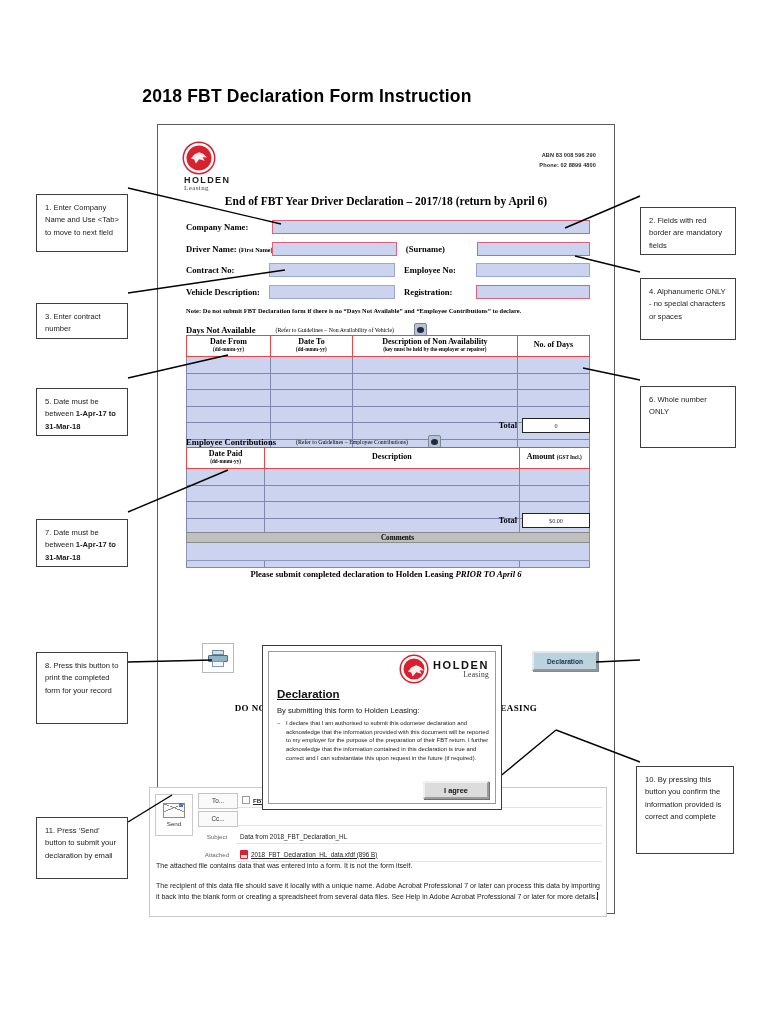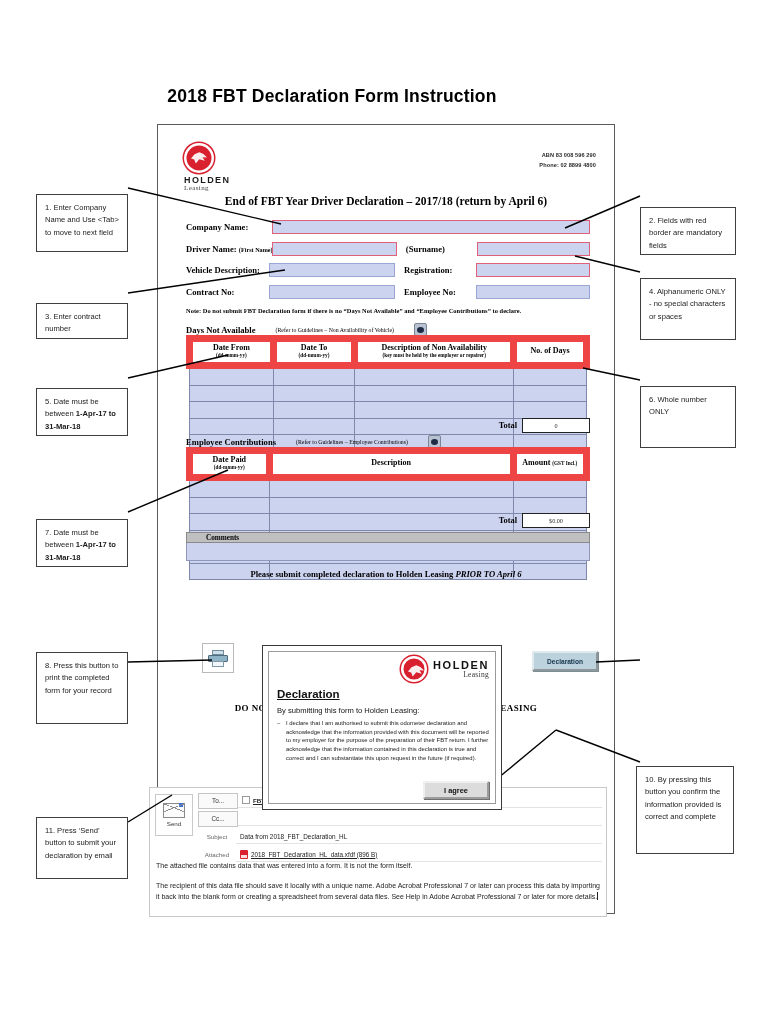--- a/index.html
+++ b/index.html
@@ -5,21 +5,21 @@
   html,body{margin:0;padding:0;}
   body{
     width:770px;height:1024px;background:#ffffff;position:relative;
     font-family:"Liberation Sans", sans-serif;color:#000;overflow:hidden;
   }
   .page{position:absolute;inset:0;}
 
   
   .doc-title{
     position:absolute;left:0;top:86px;width:614px;text-align:center;
-    font-size:17.5px;font-weight:bold;letter-spacing:.2px;padding-left:25px;
+    font-size:17.5px;font-weight:bold;letter-spacing:.2px;
   }
 
   
   .form-sheet{
     position:absolute;left:157px;top:124px;width:456px;height:788px;
     border:1px solid #5a5a5a;background:#fff;
     font-family:"Liberation Serif", serif;
   }
 
   .hl-logo{position:absolute;}
@@ -70,39 +70,39 @@
     border:1px solid #7b8598;position:relative;
   }
   .guide-ico::after{
     content:"";position:absolute;left:2px;top:2.5px;width:7px;height:6px;border-radius:50%;
     background:#1d2a44;
   }
 
   
   table.ftab{position:absolute;border-collapse:collapse;font-family:"Liberation Serif",serif;}
   table.ftab th{
-    border:7px solid #ef4444;background:#fff;font-size:8px;font-weight:bold;
+    border:1px solid #ef4444;background:#fff;font-size:8px;font-weight:bold;
     padding:2px 0 3px;line-height:1.12;
   }
   table.ftab th .tiny{display:block;font-size:5.2px;font-weight:bold;margin-top:.5px;}
   table.ftab td{border:1px solid #7f88ab;background:#ccd3ef;height:13.5px;}
 
   .total-row{position:absolute;display:flex;align-items:center;justify-content:flex-end;gap:5px;}
   .total-lbl{font-size:8.4px;font-weight:bold;font-family:"Liberation Serif",serif;}
   .total-box{
     width:66px;height:13px;border:1px solid #222;background:#fff;
     font-size:6.2px;font-family:"Liberation Serif",serif;
     display:flex;align-items:center;justify-content:center;color:#333;
   }
 
   
   .comments-hdr{
     position:absolute;left:28px;top:407px;width:404px;height:11px;background:#bfbfbf;
     border:1px solid #8a8a8a;font-size:7.2px;font-weight:bold;font-family:"Liberation Serif",serif;
-    padding-left:19px;line-height:11px;box-sizing:border-box;
+    padding-left:19px;line-height:11px;box-sizing:border-box;text-align:center;
   }
   .comments-body{
     position:absolute;left:28px;top:418px;width:404px;height:18px;
     background:#ccd3ef;border:1px solid #8e98bd;border-top:none;box-sizing:border-box;
   }
 
   .submit-line{
     position:absolute;left:0;top:444px;width:100%;text-align:center;
     font-size:8.6px;font-weight:bold;font-family:"Liberation Serif",serif;
   }
@@ -254,30 +254,30 @@
         <div class="flabel" style="width:86px;">Company Name:</div>
         <div class="fbox mand" style="width:318px;"></div>
       </div>
       <div class="frow">
         <div class="flabel" style="width:86px;"><span>Driver Name:</span> <span class="small">(First Name)</span></div>
         <div class="fbox mand" style="width:128px;"></div>
         <div class="flabel small" style="width:74px;text-align:left;padding-left:9px;">(Surname)</div>
         <div class="fbox mand" style="width:116px;"></div>
       </div>
       <div class="frow">
+        <div class="flabel" style="width:86px;">Contract No:</div>
+        <div class="fbox" style="width:128px;"></div>
+        <div class="flabel" style="width:74px;padding-left:9px;">Employee No:</div>
+        <div class="fbox" style="width:116px;"></div>
+      </div>
+      <div class="frow">
         <div class="flabel" style="width:86px;">Vehicle Description:</div>
         <div class="fbox" style="width:128px;"></div>
         <div class="flabel" style="width:74px;padding-left:9px;">Registration:</div>
         <div class="fbox mand" style="width:116px;"></div>
-      </div>
-      <div class="frow">
-        <div class="flabel" style="width:86px;">Contract No:</div>
-        <div class="fbox" style="width:128px;"></div>
-        <div class="flabel" style="width:74px;padding-left:9px;">Employee No:</div>
-        <div class="fbox" style="width:116px;"></div>
       </div>
     </div>
 
     <div class="note">Note: Do not submit FBT Declaration form if there is no “Days Not Available” and “Employee Contributions” to declare.</div>
 
     <div class="sec-cap" style="left:28px;top:198px;">
       <span class="big">Days Not Available</span>
       <span class="sm">(Refer to Guidelines – Non Availability of Vehicle)</span>
       <span class="guide-ico"></span>
     </div>

